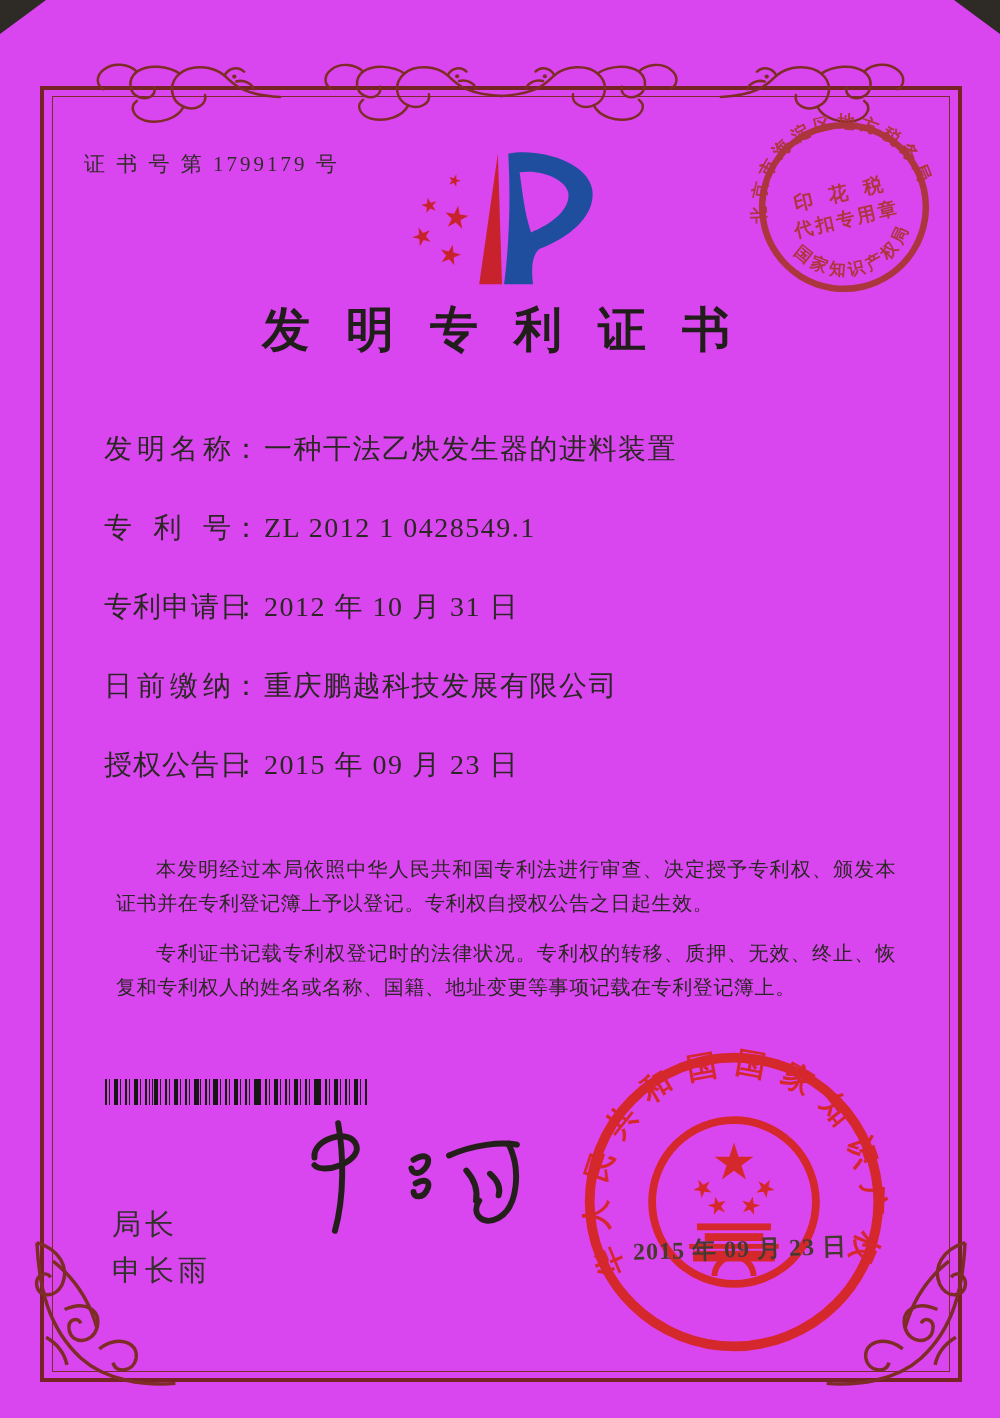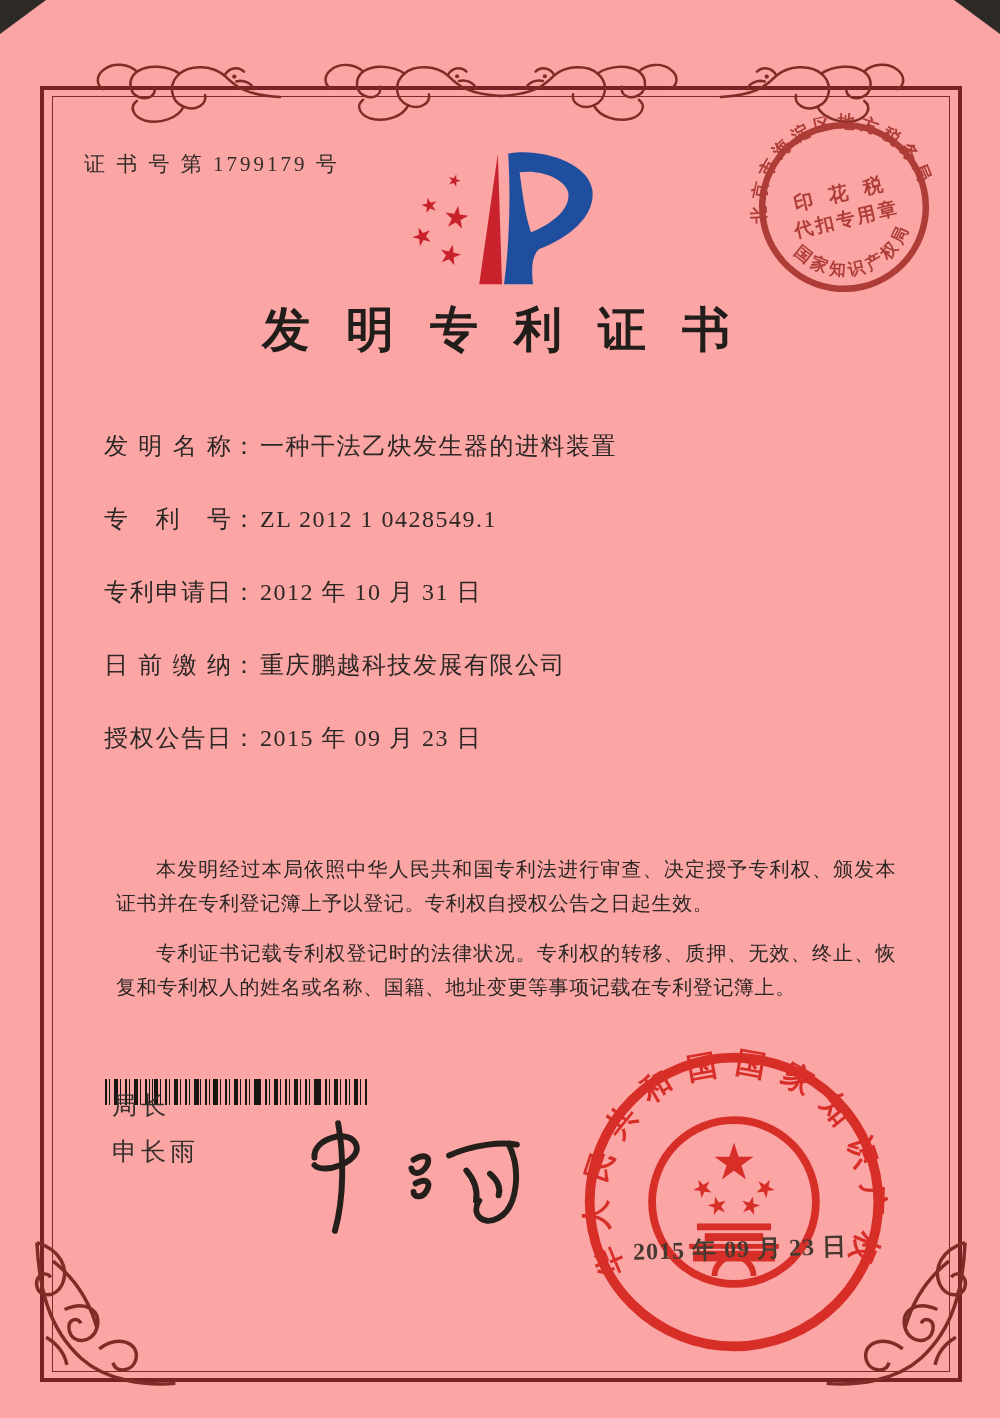--- a/index.html
+++ b/index.html
@@ -1,16 +1,16 @@
 <!DOCTYPE html>
 <html><head>
 <meta charset="utf-8">
 <style>
   html,body{margin:0;padding:0;background:#e8e6e0;}
-  .page{position:relative;width:1000px;height:1418px;background:#fca5a5;overflow:hidden;
+  .page{position:relative;width:1000px;height:1418px;background:#d946ef;overflow:hidden;
         font-family:"Liberation Serif","DejaVu Serif",serif;color:#2b2724;}
   
   .scan-mark{position:absolute;background:#2e2a26;}
   .scan-tl{left:0;top:0;width:46px;height:34px;clip-path:polygon(0 0,100% 0,0 100%);}
   .scan-tr{right:0;top:0;width:46px;height:34px;clip-path:polygon(0 0,100% 0,100% 100%);}
   
   .frame-outer{position:absolute;left:40px;right:38px;top:86px;bottom:36px;border:4px solid #772325;}
   .frame-inner{position:absolute;left:52px;right:50px;top:96px;bottom:46px;border:1.5px solid #7d2a2b;}
   
   .orn{position:absolute;pointer-events:none;}
@@ -18,36 +18,36 @@
   .cert-no{position:absolute;left:84px;top:150px;font-size:21px;letter-spacing:3px;color:#302c28;}
   
   .logo{position:absolute;left:388px;top:140px;width:228px;height:158px;}
   
   .tax-stamp{position:absolute;left:748px;top:114px;width:192px;height:186px;transform:rotate(-13deg);opacity:.92;}
   
   .title{position:absolute;left:0;right:8px;top:298px;text-align:center;font-size:48px;font-weight:bold;
          letter-spacing:36px;text-indent:36px;color:#211d1a;}
   
   .fields{position:absolute;left:104px;top:430px;right:90px;}
-  .f-row{margin-bottom:41px;font-size:24px;white-space:nowrap;}
+  .f-row{margin-bottom:41px;font-size:28px;white-space:nowrap;}
   .f-label{display:inline-block;width:128px;text-align:justify;text-align-last:justify;letter-spacing:1px;}
   .f-colon{display:inline-block;margin:0 4px 0 0;}
   .f-value{letter-spacing:1.5px;}
   
   .body-text{position:absolute;left:100px;right:88px;top:836px;font-size:20px;line-height:34px;
              text-align:justify;letter-spacing:.6px;}
   .body-text p{margin:16px;text-indent:2em;}
   
   .barcode{position:absolute;left:105px;top:1079px;width:264px;height:26px;
     background-image:
       repeating-linear-gradient(90deg,#181613 0 2px,transparent 2px 4px,#181613 4px 5px,transparent 5px 9px,#181613 9px 13px,transparent 13px 15px,#181613 15px 16px,transparent 16px 20px),
       repeating-linear-gradient(90deg,transparent 0 29px,#181613 29px 33px,transparent 33px 47px,#181613 47px 48px,transparent 48px 61px);}
   
-  .signer{position:absolute;left:112px;top:1082px;font-size:25px;line-height:46px;letter-spacing:4px;
-          font-family:Liberation Sans, sans-serif;color:#33302c;}
+  .signer{position:absolute;left:112px;top:1201px;font-size:29px;line-height:46px;letter-spacing:4px;
+          font-family:Liberation Serif, serif;color:#33302c;}
   .signature{position:absolute;left:252px;top:1112px;width:280px;height:130px;}
   
   .seal{position:absolute;left:578px;top:1046px;width:312px;height:312px;opacity:.93;}
   .seal-date{position:absolute;left:606px;top:1233px;width:268px;text-align:center;font-size:24px;
              letter-spacing:1px;color:#463a30;transform:rotate(-1.5deg);font-weight:bold;}
   
   .footer{position:absolute;left:0;right:0;top:1293px;text-align:center;font-size:18px;letter-spacing:2px;color:#3a3632;}
   svg text{font-family:"Liberation Serif","DejaVu Serif",serif;}
 </style>
 </head>

